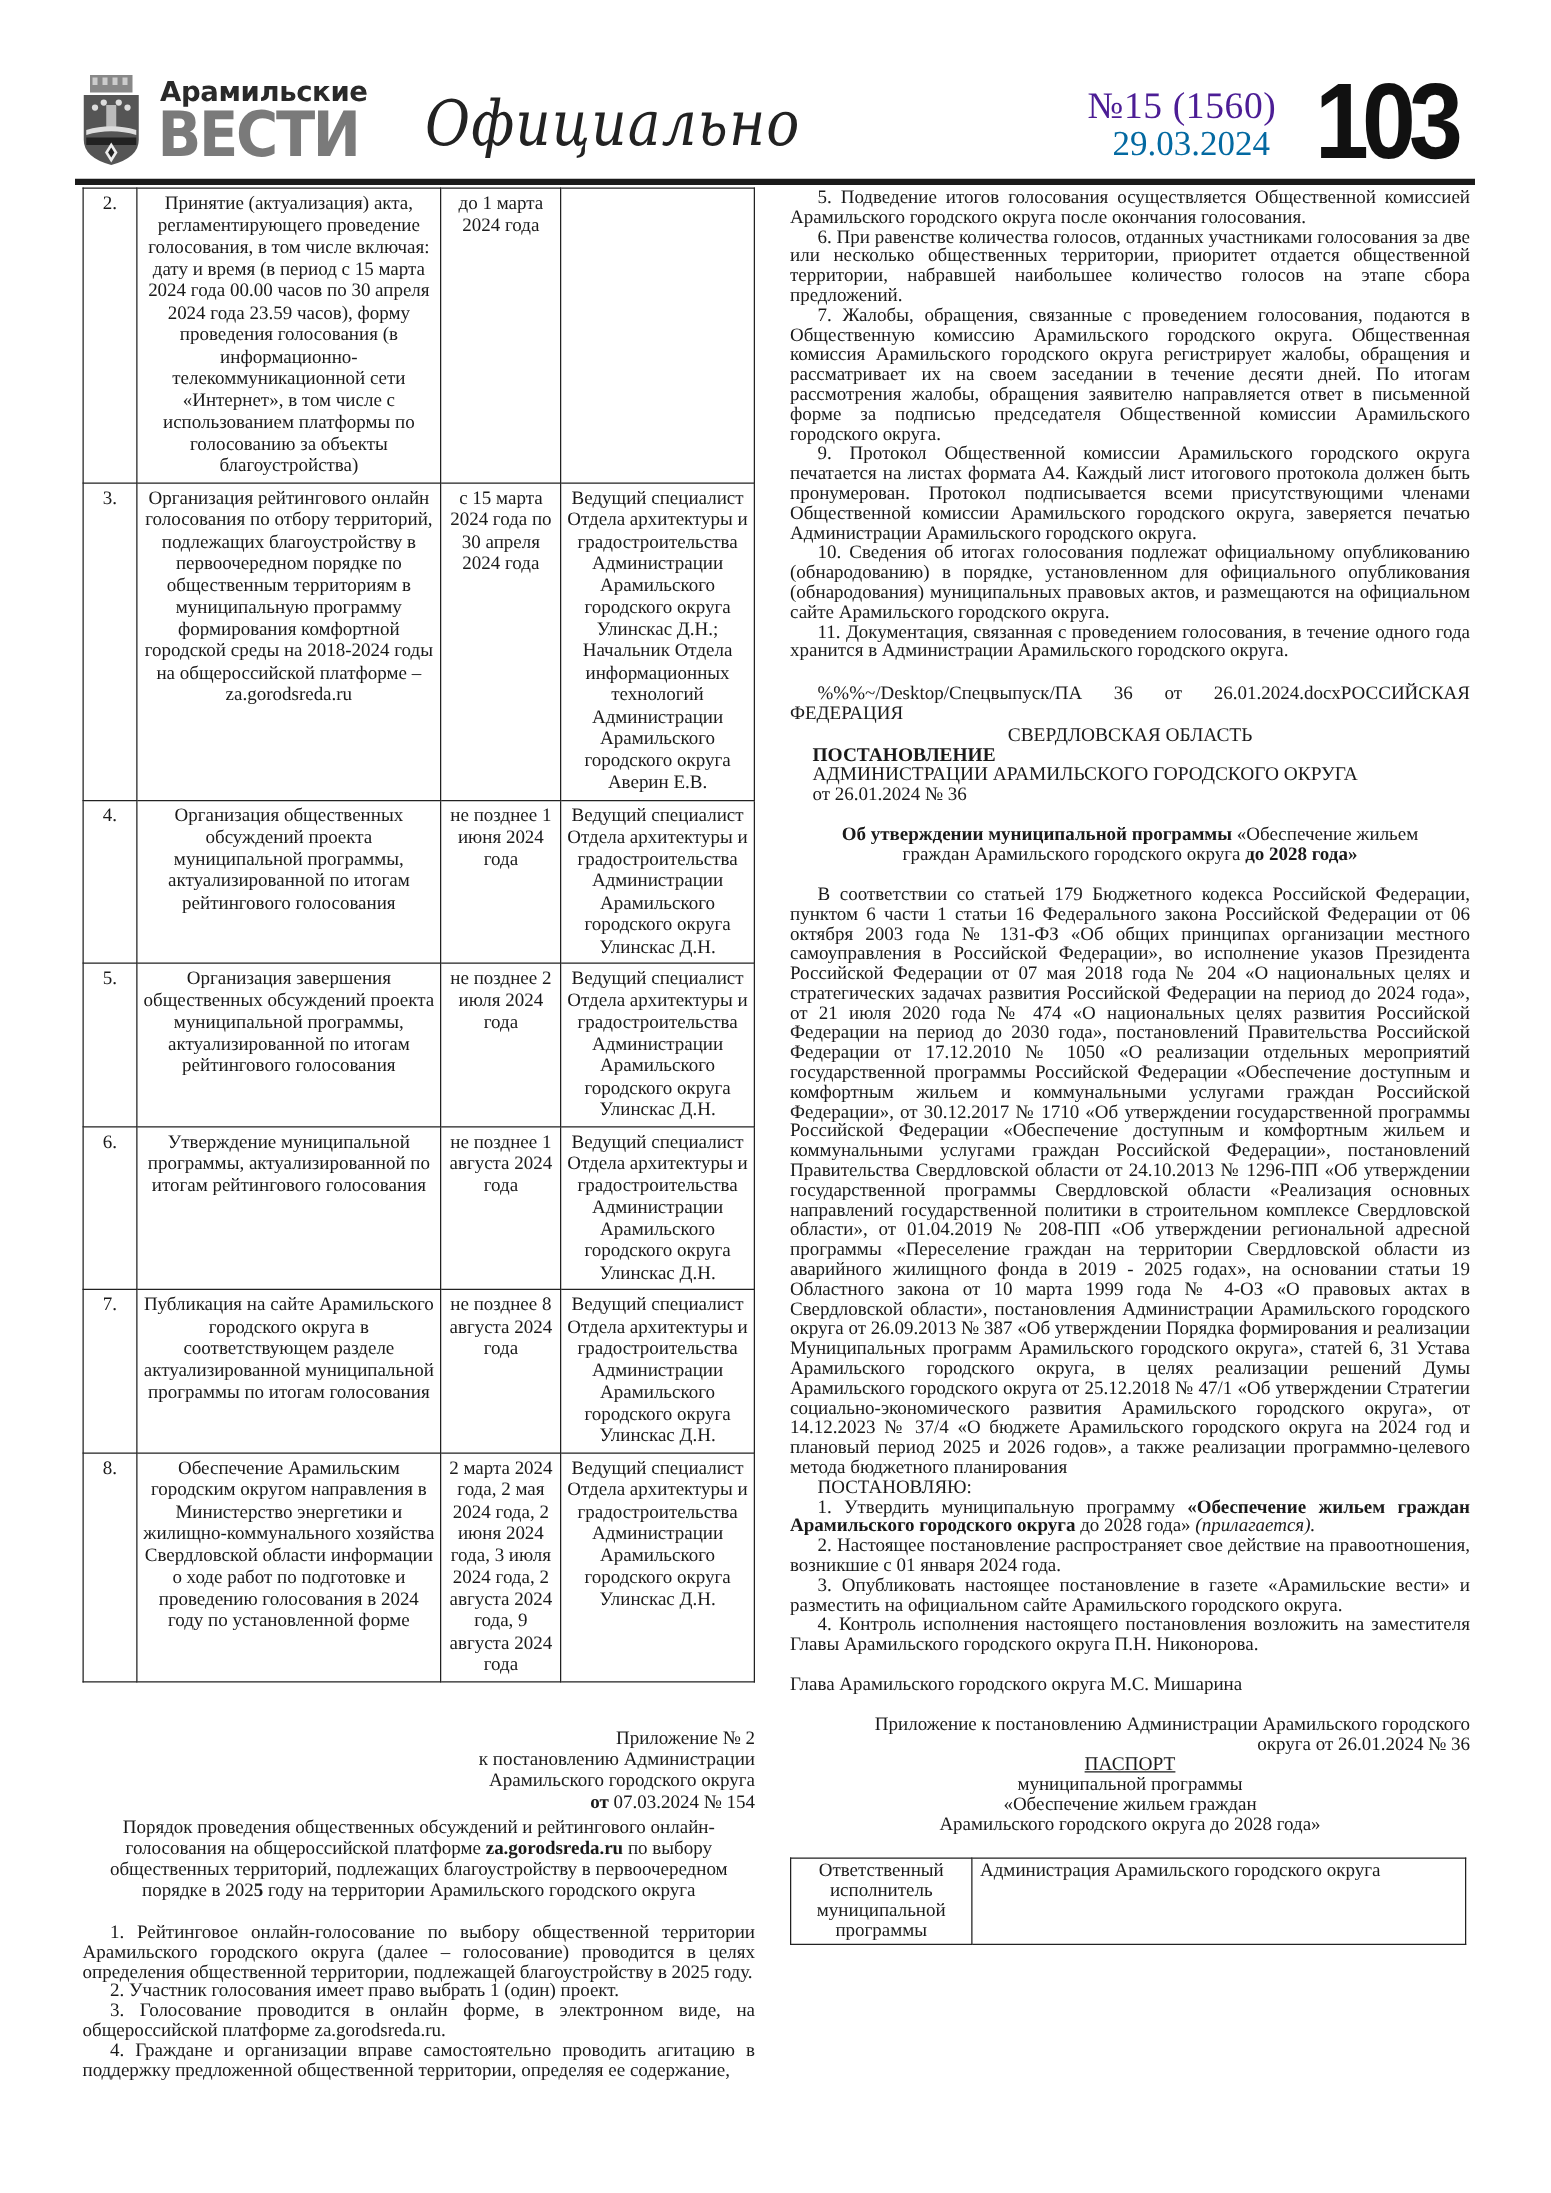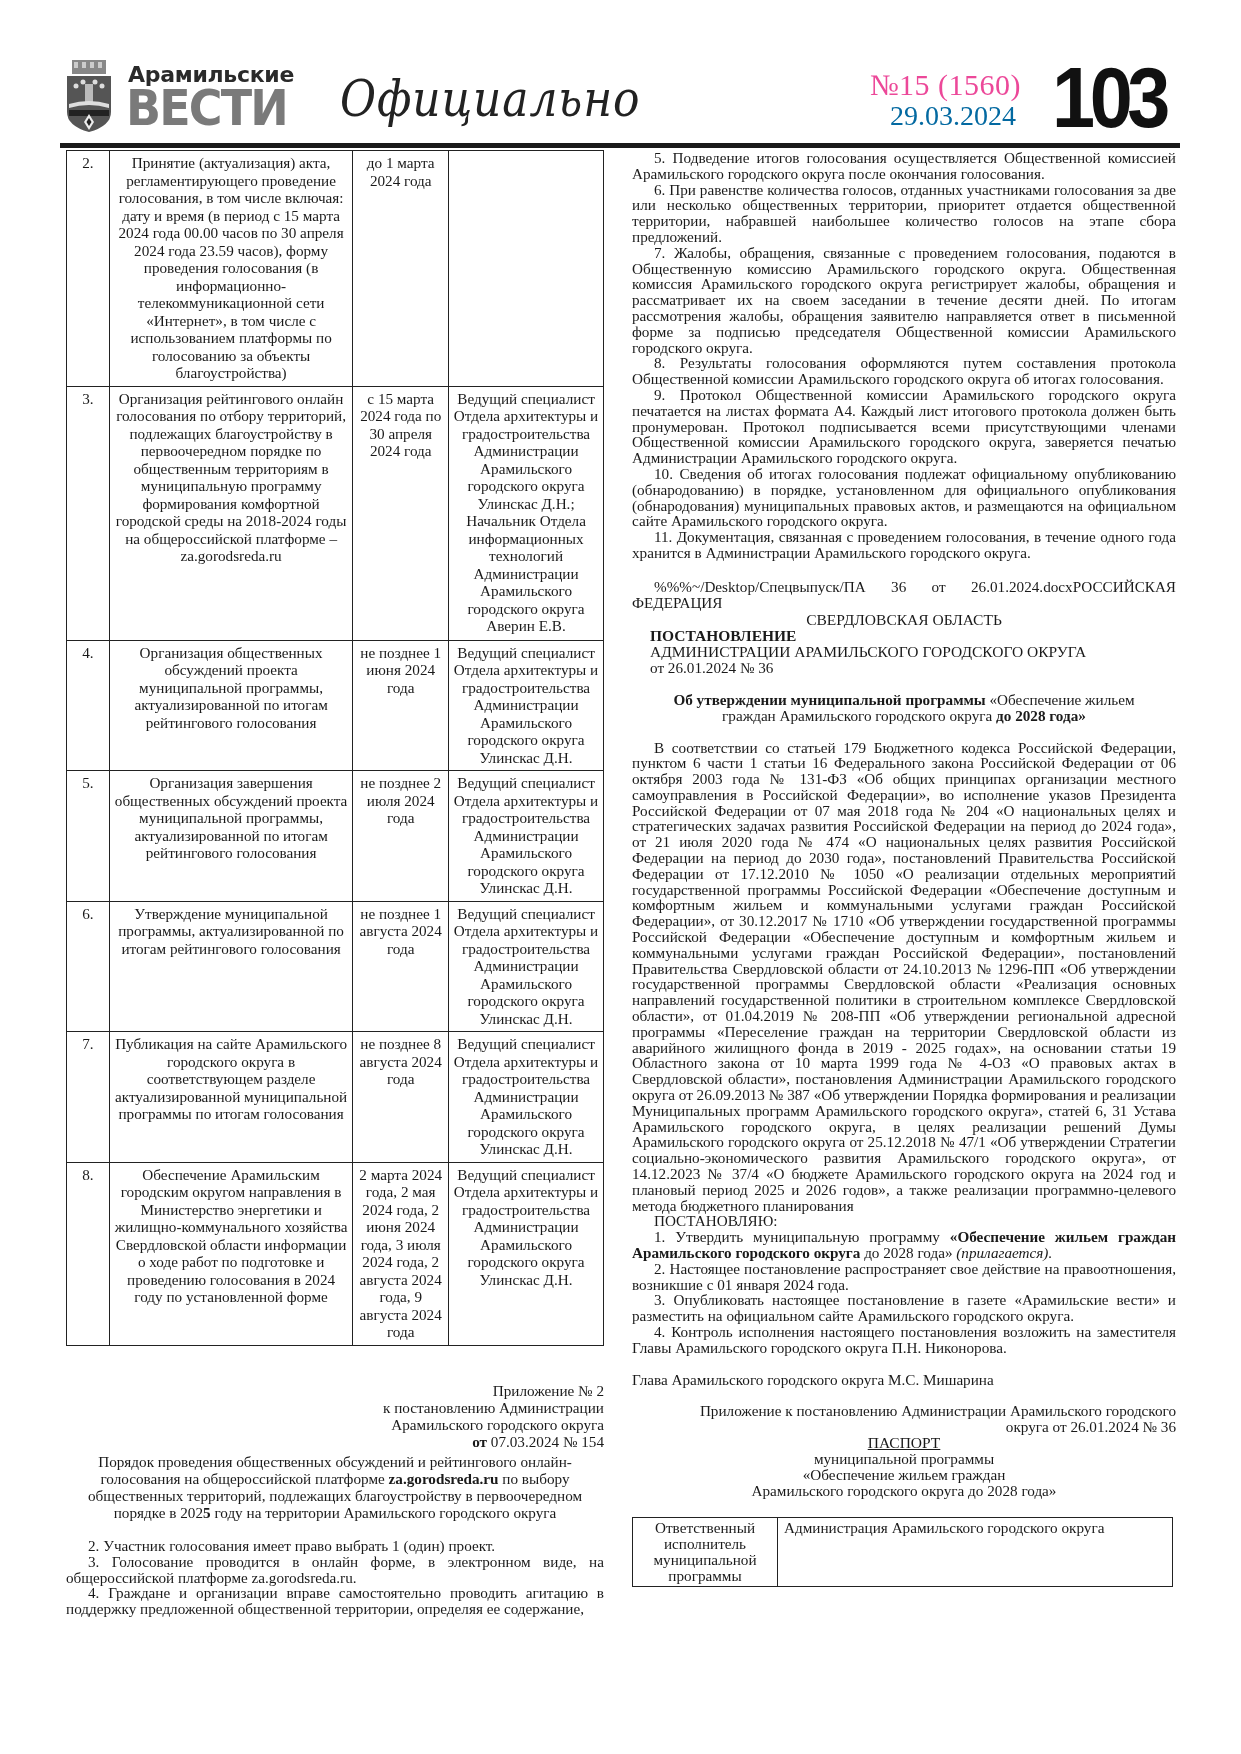--- a/index.html
+++ b/index.html
@@ -5,21 +5,21 @@
   * { box-sizing: border-box; margin: 0; padding: 0; }
   html, body { width: 1241px; height: 1754px; background: #ffffff; overflow: hidden; }
   body { position: relative; font-family: "Liberation Serif", "DejaVu Serif", serif; color: #1a1a1a; }
 
   
   .masthead { position: absolute; left: 60px; top: 58px; width: 1120px; height: 80px; }
   .crest { position: absolute; left: 4px; top: 2px; width: 50px; height: 74px; }
   .brand-top { position: absolute; left: 68px; top: 4px; font-family: "DejaVu Sans", sans-serif; font-weight: bold; font-size: 22px; color: #2a2a2a; letter-spacing: -0.3px; }
   .brand-main { position: absolute; left: 66px; top: 22px; font-family: "DejaVu Sans", sans-serif; font-weight: bold; font-size: 50px; color: #7a7a7a; letter-spacing: -2px; transform: scaleX(0.92); transform-origin: left; line-height: 56px; }
   .section-title { position: absolute; left: 280px; top: 12px; font-family: "DejaVu Serif", serif; font-style: italic; font-size: 50px; color: #222; letter-spacing: 1px; transform: scaleX(0.88); transform-origin: left; }
-  .issue-no { position: absolute; left: 810px; top: 10px; font-family: "Liberation Serif", serif; font-size: 30px; color: #ec4899; letter-spacing: 0.5px; }
+  .issue-no { position: absolute; left: 810px; top: 10px; font-family: "Liberation Serif", serif; font-size: 30px; color: #4c1d95; letter-spacing: 0.5px; }
   .issue-date { position: absolute; left: 830px; top: 42px; font-family: "Liberation Serif", serif; font-size: 28px; color: #0369a1; }
   .page-num { position: absolute; left: 992px; top: -6px; font-family: "Liberation Sans", sans-serif; font-weight: bold; font-size: 86px; color: #111; letter-spacing: -6px; transform: scaleX(0.9); transform-origin: left; line-height: 90px; }
   .rule { position: absolute; left: 60px; top: 143px; width: 1120px; height: 5px; background: #1a1a1a; }
 
   
   .left-col { position: absolute; left: 66px; top: 150px; width: 538px; }
   table.plan { width: 538px; border-collapse: collapse; font-size: 15.2px; line-height: 17.5px; }
   table.plan td { border: 1.3px solid #222; vertical-align: top; text-align: center; padding: 3px 4px 4px 4px; }
   table.plan td.num { width: 43px; text-align: center; }
   table.plan td.desc { width: 244px; }
@@ -122,32 +122,32 @@
     <div>к постановлению Администрации</div>
     <div>Арамильского городского округа</div>
     <div><b>от</b><span> 07.03.2024 № 154</span></div>
   </div>
 
   <div class="proc-title" style="top:1303px;">
     <span>Порядок проведения общественных обсуждений и рейтингового онлайн-голосования на общероссийской платформе </span><b>za.gorodsreda.ru</b><span> по выбору общественных территорий, подлежащих благоустройству в первоочередном порядке в 202</span><b>5</b><span> году на территории Арамильского городского округа</span>
   </div>
 
   <div class="body-text" style="position:absolute; top:1388px; width:538px;">
+    <p>1. Рейтинговое онлайн-голосование по выбору общественной территории Арамильского городского округа (далее – голосование) проводится в целях определения общественной территории, подлежащей благоустройству в 2025 году.</p>
     <p>2. Участник голосования имеет право выбрать 1 (один) проект.</p>
     <p>3. Голосование проводится в онлайн форме, в электронном виде, на общероссийской платформе za.gorodsreda.ru.</p>
     <p>4. Граждане и организации вправе самостоятельно проводить агитацию в поддержку предложенной общественной территории, определяя ее содержание,</p>
   </div>
 </section>
 
 <section class="right-col">
   <div class="body-text">
     <p>5. Подведение итогов голосования осуществляется Общественной комиссией Арамильского городского округа после окончания голосования.</p>
     <p>6. При равенстве количества голосов, отданных участниками голосования за две или несколько общественных территории, приоритет отдается общественной территории, набравшей наибольшее количество голосов на этапе сбора предложений.</p>
     <p>7. Жалобы, обращения, связанные с проведением голосования, подаются в Общественную комиссию Арамильского городского округа. Общественная комиссия Арамильского городского округа регистрирует жалобы, обращения и рассматривает их на своем заседании в течение десяти дней. По итогам рассмотрения жалобы, обращения заявителю направляется ответ в письменной форме за подписью председателя Общественной комиссии Арамильского городского округа.</p>
-    <p>8. Результаты голосования оформляются путем составления протокола Общественной комиссии Арамильского городского округа об итогах голосования.</p>
     <p>9. Протокол Общественной комиссии Арамильского городского округа печатается на листах формата А4. Каждый лист итогового протокола должен быть пронумерован. Протокол подписывается всеми присутствующими членами Общественной комиссии Арамильского городского округа, заверяется печатью Администрации Арамильского городского округа.</p>
     <p>10. Сведения об итогах голосования подлежат официальному опубликованию (обнародованию) в порядке, установленном для официального опубликования (обнародования) муниципальных правовых актов, и размещаются на официальном сайте Арамильского городского округа.</p>
     <p>11. Документация, связанная с проведением голосования, в течение одного года хранится в Администрации Арамильского городского округа.</p>
   </div>
 
   <div class="body-text" style="margin-top:18px;">
     <p>%%%~/Desktop/Спецвыпуск/ПА 36 от 26.01.2024.docxРОССИЙСКАЯ ФЕДЕРАЦИЯ</p>
     <div class="center" style="font-size:15.5px; margin-top:2px;">СВЕРДЛОВСКАЯ ОБЛАСТЬ</div>
     <div class="bold" style="padding-left:18px; font-size:15.5px;">ПОСТАНОВЛЕНИЕ</div>
     <div style="padding-left:18px; font-size:15.5px;">АДМИНИСТРАЦИИ АРАМИЛЬСКОГО ГОРОДСКОГО ОКРУГА</div>

